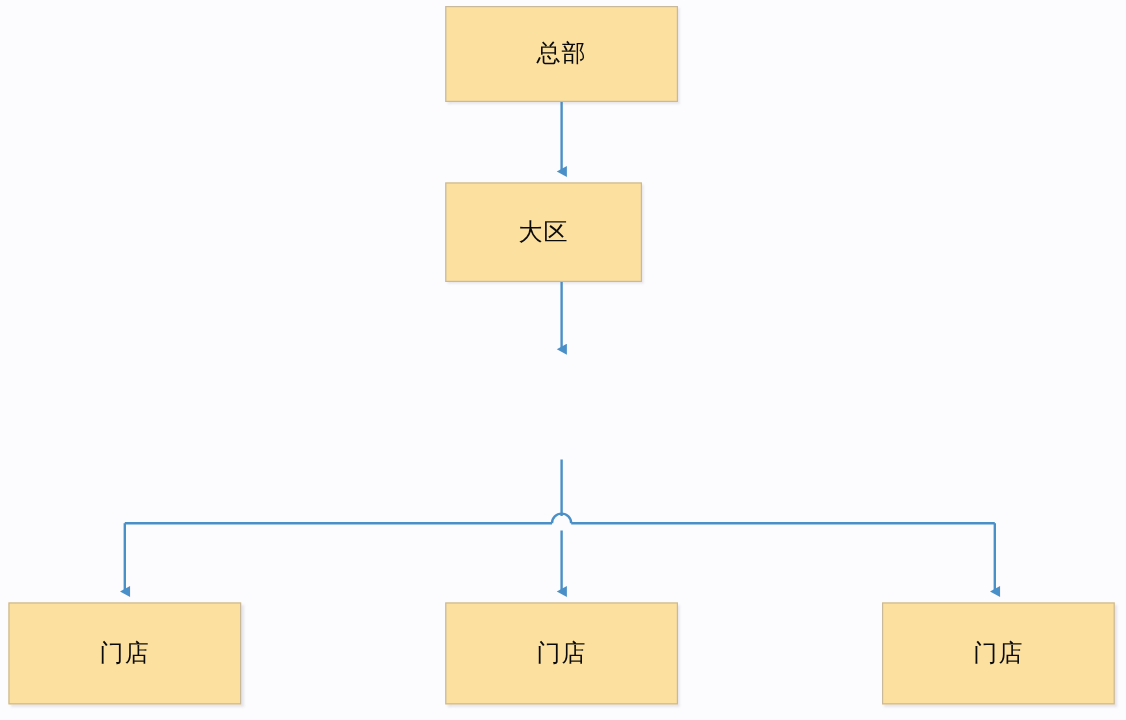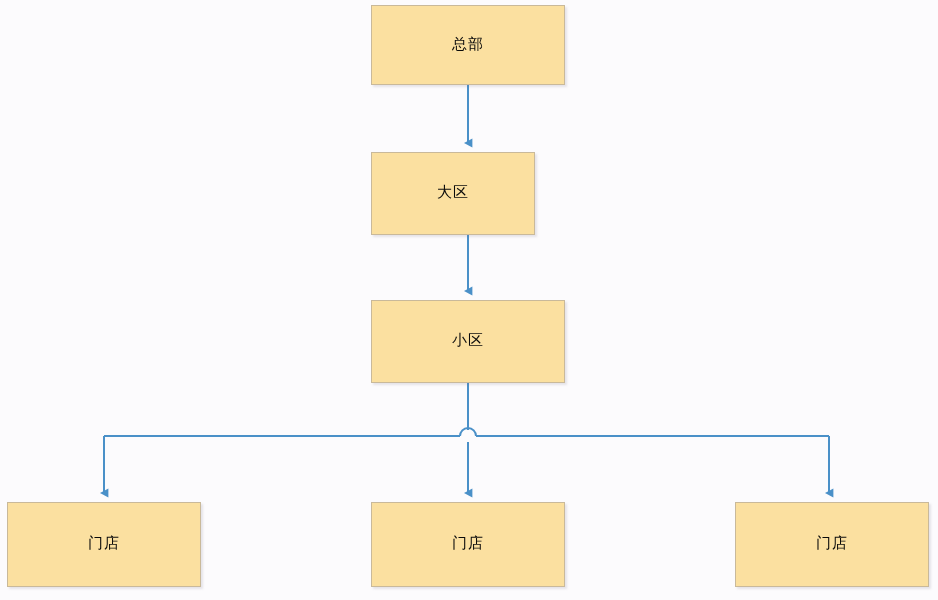--- a/index.html
+++ b/index.html
@@ -32,22 +32,22 @@
     position: absolute;
     box-sizing: border-box;
     background: #fbe0a0;
     border: 1px solid #c9b99a;
     box-shadow: 2px 2px 2px rgba(120, 115, 130, 0.16);
     display: flex;
     align-items: center;
     justify-content: center;
   }
   .node-label {
-    font-family: Liberation Mono, monospace;
-    font-size: 15px;
+    font-family: Liberation Serif, serif;
+    font-size: 20px;
     line-height: 1;
     color: #0a0a0a;
     letter-spacing: 1px;
     white-space: nowrap;
     user-select: none;
   }
   
   #node-headquarters { left: 371px; top: 5px;   width: 194px; height: 80px; }
   #node-region       { left: 371px; top: 152px; width: 164px; height: 83px; }
   #node-district     { left: 371px; top: 300px; width: 194px; height: 83px; }
@@ -86,23 +86,20 @@
   </svg>
 
   <div class="node-box" id="node-headquarters">
     <span class="node-label">总部</span>
   </div>
 
   <div class="node-box" id="node-region">
     <span class="node-label">大区</span>
   </div>
 
-  <div class="node-box" id="node-district">
-    <span class="node-label">小区</span>
-  </div>
 
   <div class="node-box" id="node-store-left">
     <span class="node-label">门店</span>
   </div>
 
   <div class="node-box" id="node-store-center">
     <span class="node-label">门店</span>
   </div>
 
   <div class="node-box" id="node-store-right">

